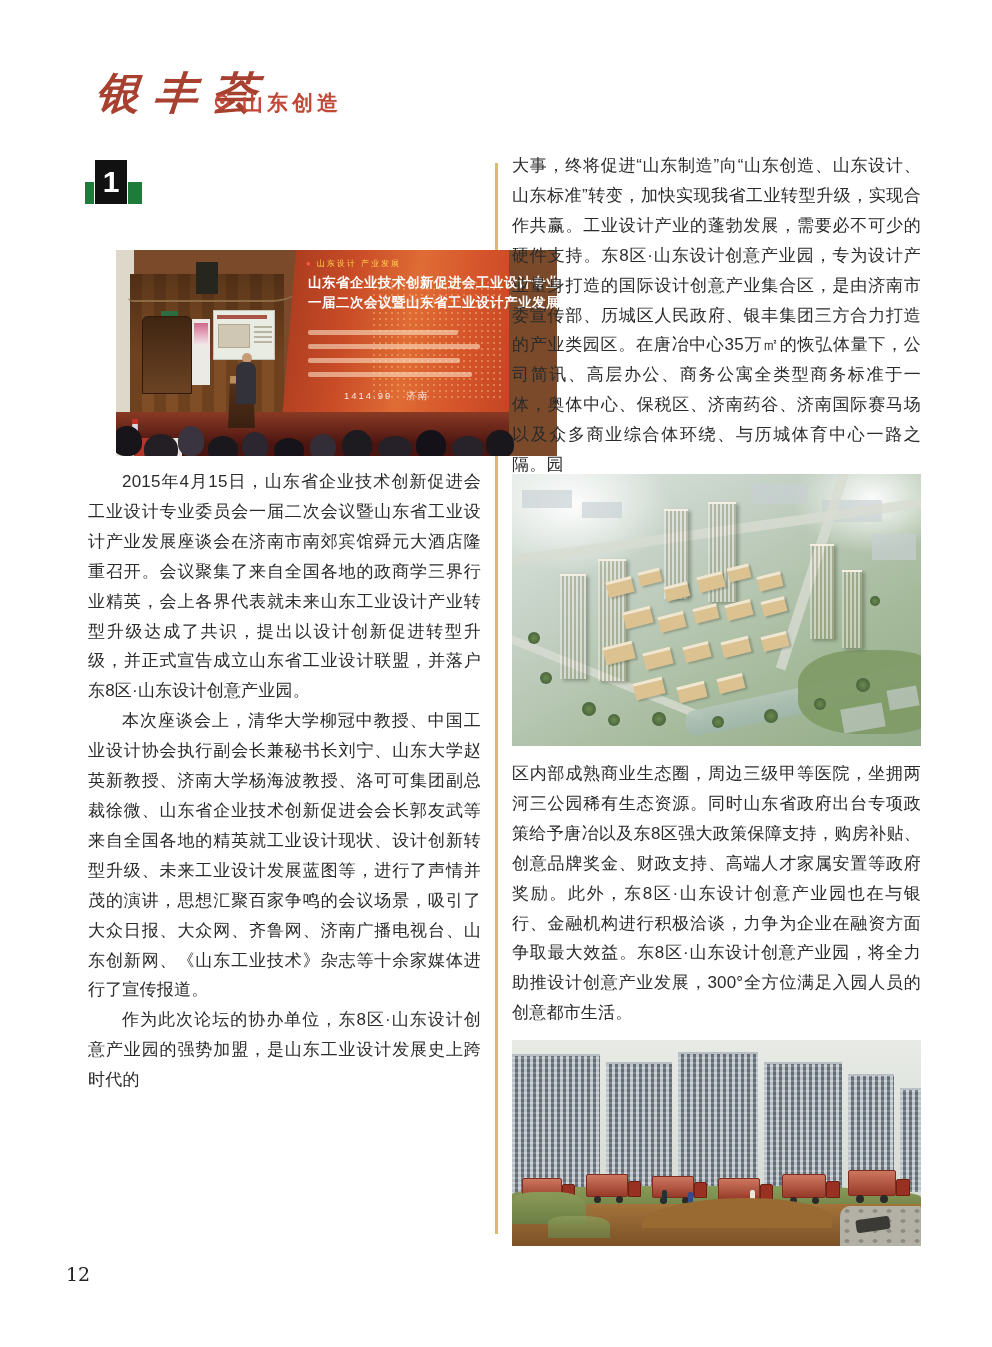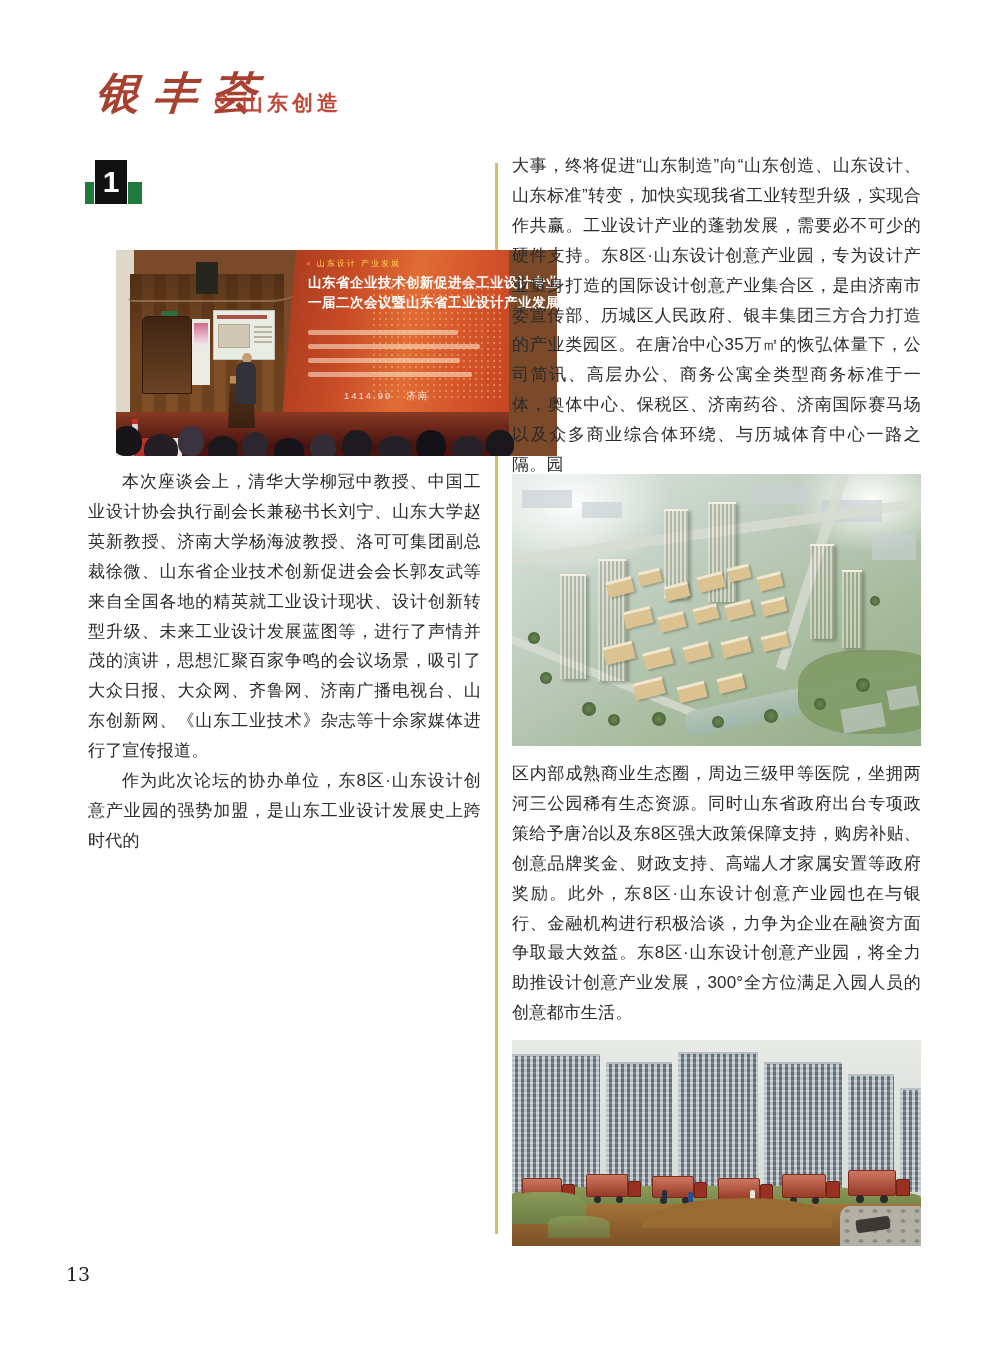--- a/index.html
+++ b/index.html
@@ -186,20 +186,21 @@
     <div class="aud" style="left:158px;top:188px;width:30px;height:24px;background:#16141a"></div>
     <div class="aud" style="left:194px;top:184px;width:26px;height:26px;background:#332d38"></div>
     <div class="aud" style="left:226px;top:180px;width:30px;height:30px;background:#1d1a20"></div>
     <div class="aud" style="left:262px;top:186px;width:34px;height:24px;background:#262028"></div>
     <div class="aud" style="left:300px;top:180px;width:30px;height:30px;background:#141218"></div>
     <div class="aud" style="left:336px;top:186px;width:32px;height:24px;background:#28222a"></div>
     <div class="aud" style="left:370px;top:180px;width:28px;height:28px;background:#1a171c"></div>
   </figure>
 
   <div class="bodytext left-body">
+    <p>2015年4月15日，山东省企业技术创新促进会工业设计专业委员会一届二次会议暨山东省工业设计产业发展座谈会在济南市南郊宾馆舜元大酒店隆重召开。会议聚集了来自全国各地的政商学三界行业精英，会上各界代表就未来山东工业设计产业转型升级达成了共识，提出以设计创新促进转型升级，并正式宣告成立山东省工业设计联盟，并落户东8区·山东设计创意产业园。</p>
     <p>本次座谈会上，清华大学柳冠中教授、中国工业设计协会执行副会长兼秘书长刘宁、山东大学赵英新教授、济南大学杨海波教授、洛可可集团副总裁徐微、山东省企业技术创新促进会会长郭友武等来自全国各地的精英就工业设计现状、设计创新转型升级、未来工业设计发展蓝图等，进行了声情并茂的演讲，思想汇聚百家争鸣的会议场景，吸引了大众日报、大众网、齐鲁网、济南广播电视台、山东创新网、《山东工业技术》杂志等十余家媒体进行了宣传报道。</p>
     <p>作为此次论坛的协办单位，东8区·山东设计创意产业园的强势加盟，是山东工业设计发展史上跨时代的</p>
   </div>
 
   <div class="bodytext rc-text-1">大事，终将促进“山东制造”向“山东创造、山东设计、山东标准”转变，加快实现我省工业转型升级，实现合作共赢。工业设计产业的蓬勃发展，需要必不可少的硬件支持。东8区·山东设计创意产业园，专为设计产业量身打造的国际设计创意产业集合区，是由济南市委宣传部、历城区人民政府、银丰集团三方合力打造的产业类园区。在唐冶中心35万㎡的恢弘体量下，公司简讯、高层办公、商务公寓全类型商务标准于一体，奥体中心、保税区、济南药谷、济南国际赛马场以及众多商业综合体环绕、与历城体育中心一路之隔。园</div>
 
   <figure class="aerial-photo">
     <div class="haze" style="left:-40px;top:-40px;width:200px;height:140px"></div>
     <div class="haze" style="left:280px;top:-30px;width:160px;height:110px"></div>
     <div class="far-bldg" style="left:10px;top:16px;width:50px;height:18px"></div>
@@ -289,15 +290,15 @@
     <div class="person" style="left:176px;top:152px;width:5px;height:12px;background:#2c4e8a"></div>
     <div class="person" style="left:238px;top:150px;width:5px;height:12px;background:#e8e6df"></div>
     <div class="dirt" style="left:0;top:164px;width:409px;height:42px"></div>
     <div class="mound" style="left:130px;top:158px;width:190px;height:30px"></div>
     <div class="scrub" style="left:0;top:152px;width:74px;height:32px"></div>
     <div class="scrub" style="left:36px;top:176px;width:62px;height:22px;opacity:.8"></div>
     <div class="rubble" style="left:328px;top:166px;width:81px;height:40px"></div>
     <div class="crevice" style="left:344px;top:178px;width:34px;height:13px"></div>
   </figure>
 
-  <div class="page-num">13</div>
+  <div class="page-num">12</div>
 
 </div>
 
 </body></html>

